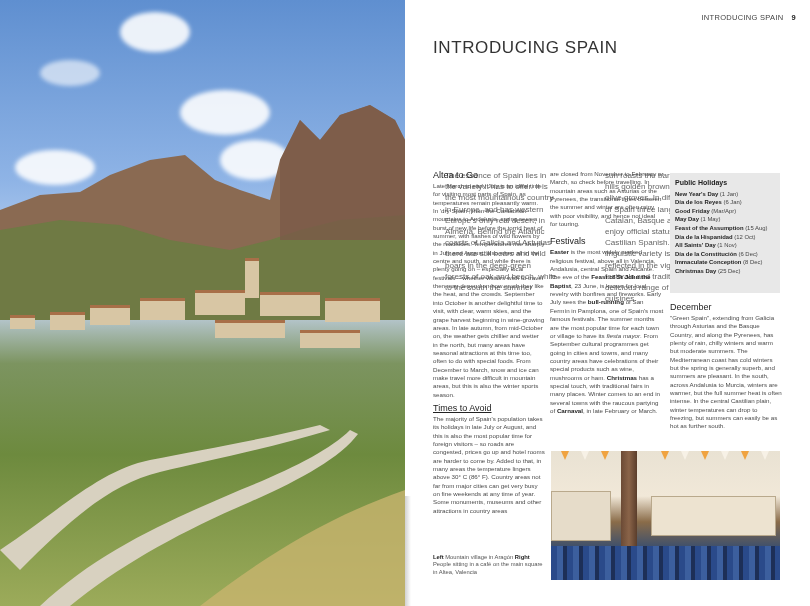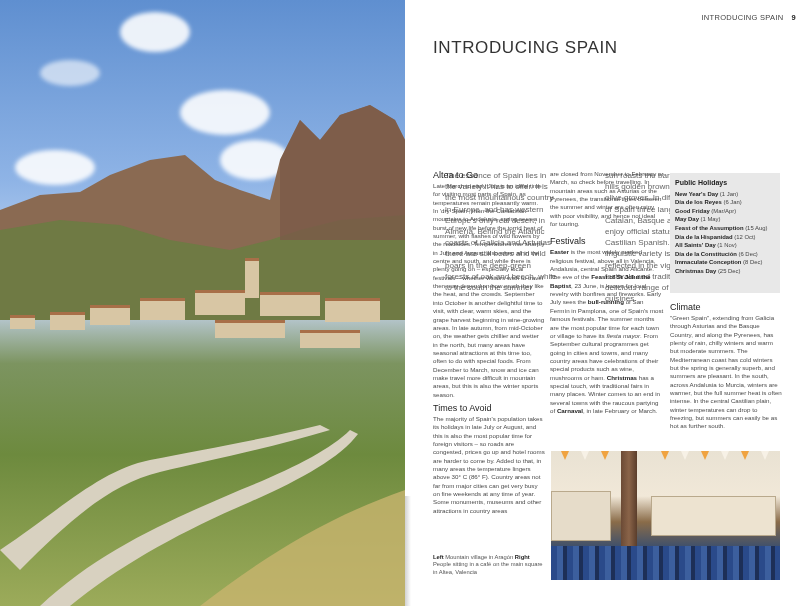--- a/index.html
+++ b/index.html
@@ -81,21 +81,21 @@
   </div>
 
   <h1 class="page-title">INTRODUCING SPAIN</h1>
 
   <p class="intro col1">The essence of Spain lies in the variety it has to offer. It is the most mountainous country in Europe, and has western Europe's only real desert, in Almería. Behind the Atlantic coasts of Galicia and Asturias there are still bears and wild boars in the deep-green forests of oak and beech, while to the south the summer</p>
   <p class="intro col2">sun roasts the bare, rugged hills golden brown between the olive groves. In different parts of Spain three languages – Catalan, Basque and Galician – enjoy official status with Castilian Spanish. This linguistic variety is further reflected in the vigour of local festivals and traditions, and the delicious range of regional cuisines.</p>
 
   <div class="col col1">
     <h3>Altea to Go</h3>
     <p>Late March to early July is an ideal time for visiting most parts of Spain, as temperatures remain pleasantly warm. In 'dry Spain', from the Cantabrian mountains to Andalusia, spring sees a burst of new life before the torrid heat of summer, with flashes of wild flowers by the roadsides. Temperatures rise sharply in July and August, also when all in the centre and south, and while there is plenty going on – especially local festivals – whether visitors wish to travel then may depend on how much they like the heat, and the crowds. September into October is another delightful time to visit, with clear, warm skies, and the grape harvest beginning in wine-growing areas. In late autumn, from mid-October on, the weather gets chillier and wetter in the north, but many areas have seasonal attractions at this time too, often to do with special foods. From December to March, snow and ice can make travel more difficult in mountain areas, but this is also the winter sports season.</p>
-    <h3 style="margin-top:4px;">Times to Avoid</h3>
+    <h3 style="margin-top:4px;text-decoration:underline;">Times to Avoid</h3>
     <p>The majority of Spain's population takes its holidays in late July or August, and this is also the most popular time for foreign visitors – so roads are congested, prices go up and hotel rooms are harder to come by. Added to that, in many areas the temperature lingers above 30° C (86° F). Country areas not far from major cities can get very busy on fine weekends at any time of year. Some monuments, museums and other attractions in country areas</p>
   </div>
 
   <div class="col col2">
     <p>are closed from November to February or March, so check before travelling. In mountain areas such as Asturias or the Pyrenees, the transitional times between the summer and winter are often rainy with poor visibility, and hence not ideal for touring.</p>
     <h3 style="margin-top:8px;">Festivals</h3>
     <p><b>Easter</b><span> is the most widely marked religious festival, above all in Valencia, Andalusia, central Spain and Alicante. The eve of the </span><b>Feast of St John the Baptist</b><span>, 23 June, is known for loud revelry with bonfires and fireworks. Early July sees the </span><b>bull-running</b><span> of San Fermín in Pamplona, one of Spain's most famous festivals. The summer months are the most popular time for each town or village to have its </span><i>fiesta mayor</i><span>. From September cultural programmes get going in cities and towns, and many country areas have celebrations of their special products such as wine, mushrooms or ham. </span><b>Christmas</b><span> has a special touch, with traditional fairs in many places. Winter comes to an end in several towns with the raucous partying of </span><b>Carnaval</b><span>, in late February or March.</span></p>
   </div>
 
   <div class="holidays">
@@ -106,21 +106,21 @@
     <div class="h-row"><b>May Day</b> <span>(1 May)</span></div>
     <div class="h-row"><b>Feast of the Assumption</b> <span>(15 Aug)</span></div>
     <div class="h-row"><b>Día de la Hispanidad</b> <span>(12 Oct)</span></div>
     <div class="h-row"><b>All Saints' Day</b> <span>(1 Nov)</span></div>
     <div class="h-row"><b>Día de la Constitución</b> <span>(6 Dec)</span></div>
     <div class="h-row"><b>Immaculate Conception</b> <span>(8 Dec)</span></div>
     <div class="h-row"><b>Christmas Day</b> <span>(25 Dec)</span></div>
   </div>
 
   <div class="col col3">
-    <h3>Climate</h3>
+    <h3>December</h3>
     <p>"Green Spain", extending from Galicia through Asturias and the Basque Country, and along the Pyrenees, has plenty of rain, chilly winters and warm but moderate summers. The Mediterranean coast has cold winters but the spring is generally superb, and summers are pleasant. In the south, across Andalusia to Murcia, winters are warmer, but the full summer heat is often intense. In the central Castilian plain, winter temperatures can drop to freezing, but summers can easily be as hot as further south.</p>
   </div>
 
   <div id="photo-right">
     <div class="banner" style="left:10px;"></div>
     <div class="banner" style="left:30px;border-top-color:#f7f1e6;"></div>
     <div class="banner" style="left:50px;"></div>
     <div class="banner" style="left:70px;border-top-color:#f7f1e6;"></div>
     <div class="banner" style="left:110px;"></div>
     <div class="banner" style="left:130px;border-top-color:#f7f1e6;"></div>

